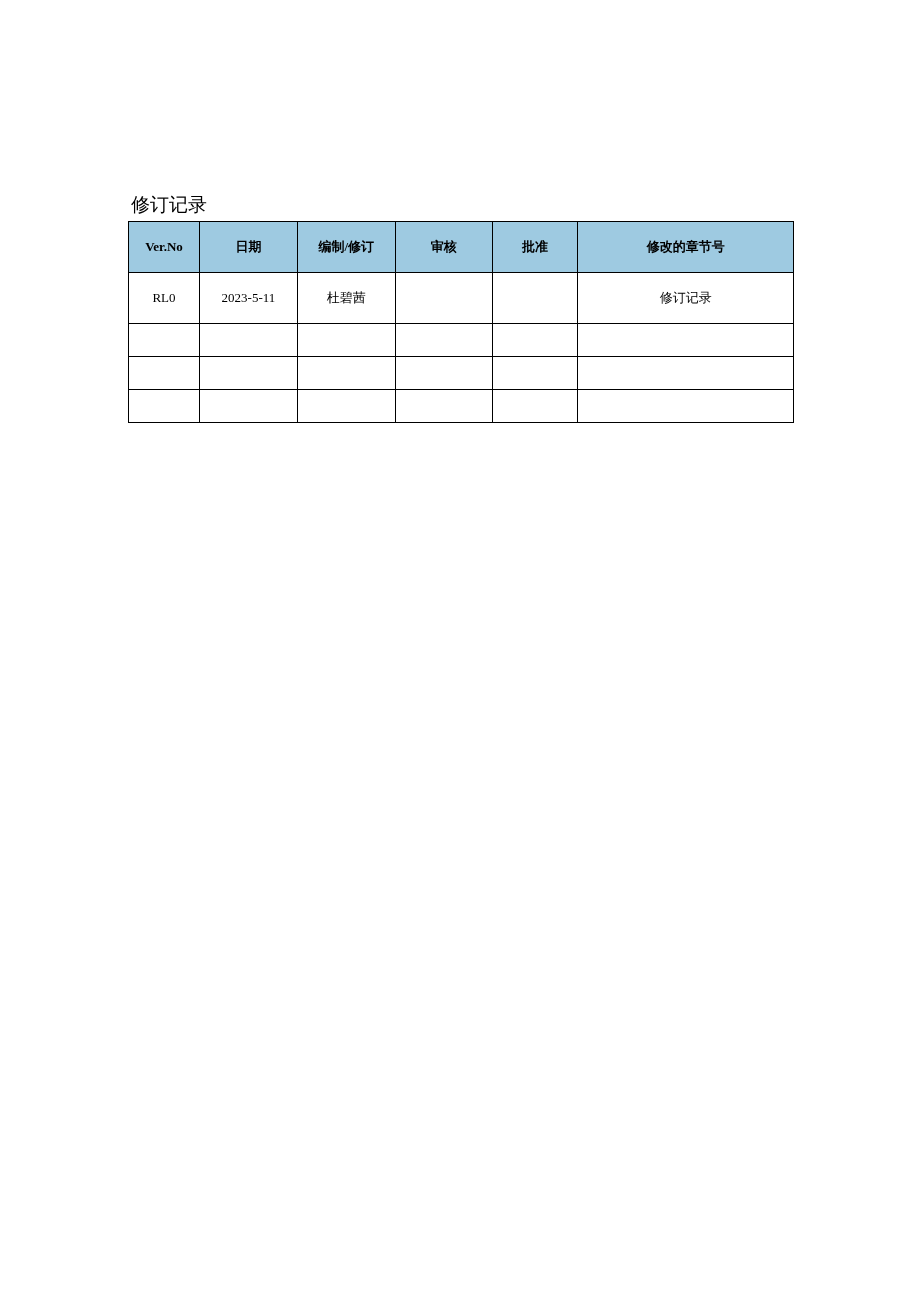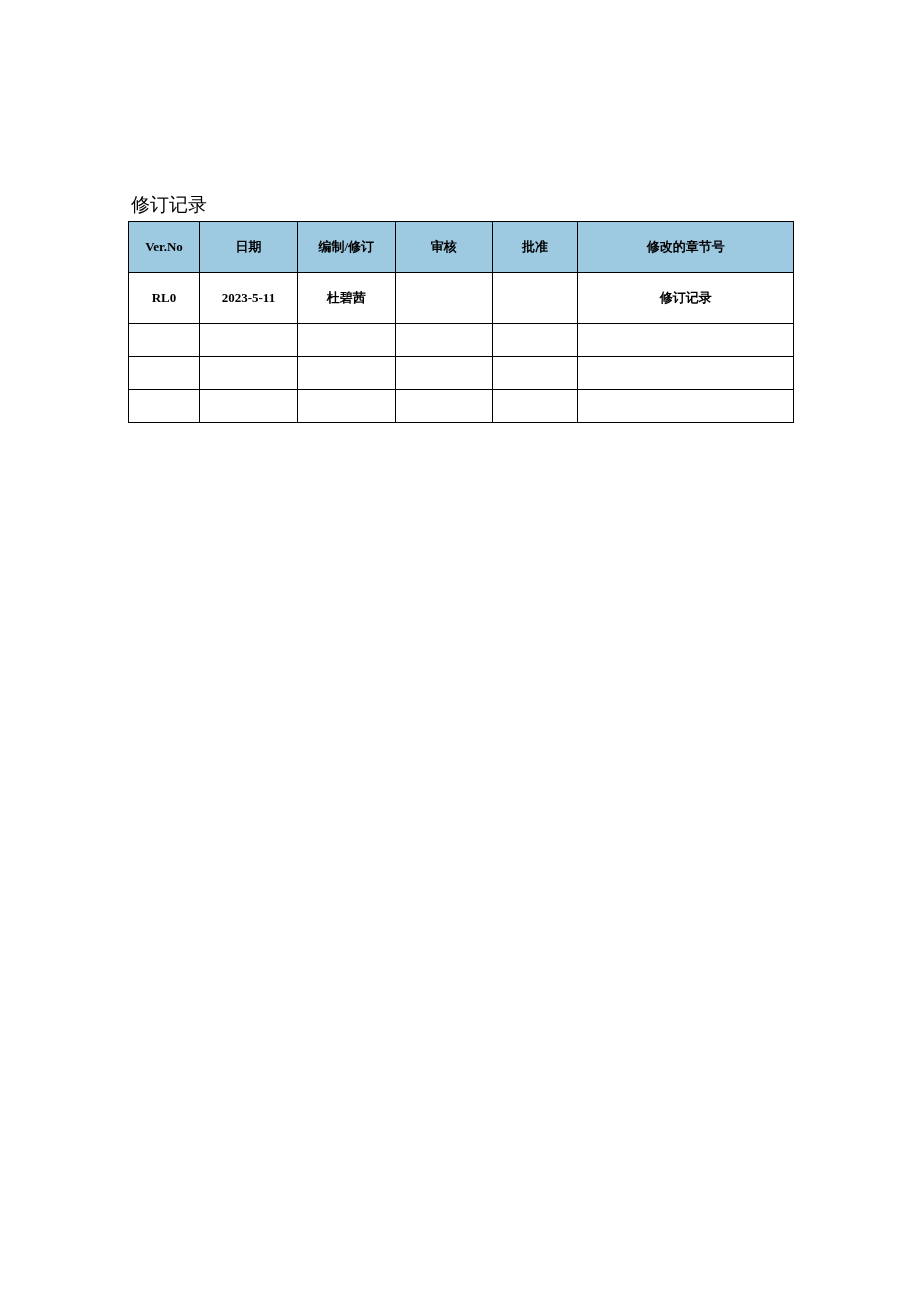--- a/index.html
+++ b/index.html
@@ -37,21 +37,21 @@
       font-size: 13px;
       padding: 16px;
     }
     th {
       background: #9ecae1;
       font-weight: bold;
       height: 29px;
     }
     td {
       height: 24px;
-      font-weight: bold;
+      font-weight: normal;
     }
     .col-verno { width: 71px; }
     .col-date { width: 98px; }
     .col-author { width: 98px; }
     .col-review { width: 97px; margin-left: 37px; }
     .col-approve { width: 86px; }
     .col-chapter { width: 216px; margin-top: 48px; }
   </style>
 </head>
 <body>

